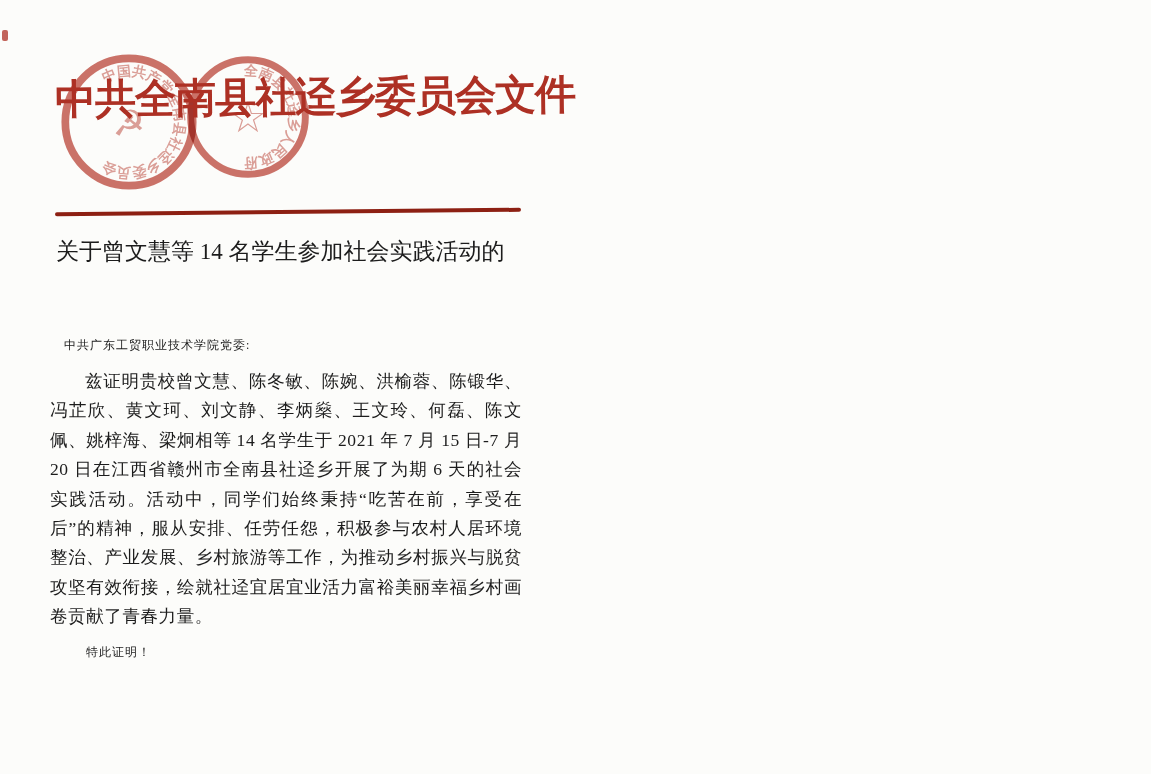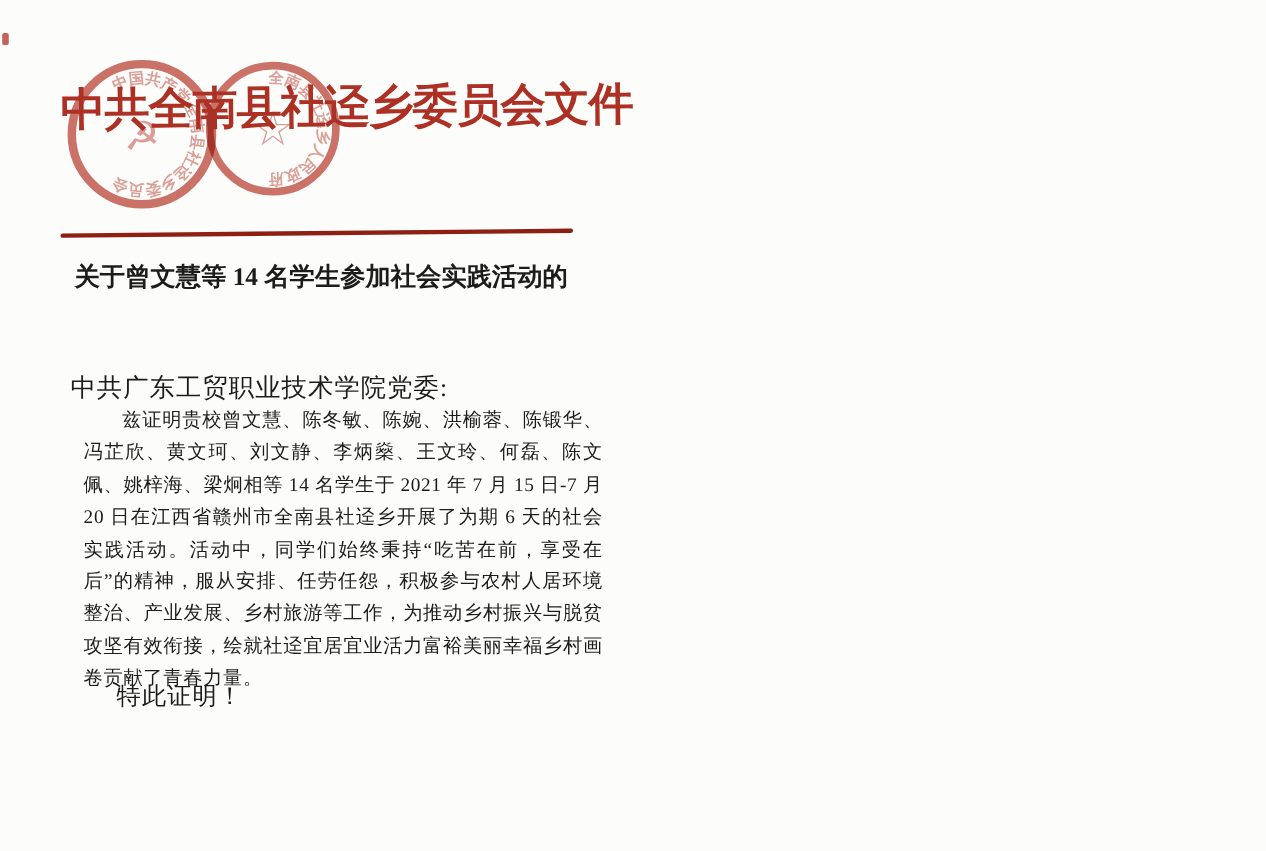--- a/index.html
+++ b/index.html
@@ -20,35 +20,35 @@
     position:absolute;left:55px;top:70px;width:482px;z-index:4;
     font-size:41px;font-weight:bold;letter-spacing:-1px;white-space:nowrap;
     transform:rotate(-0.6deg);
   }
   #header-rule{
     position:absolute;left:55px;top:210px;width:466px;height:4px;z-index:4;
     transform:rotate(-0.55deg);border-radius:2px;
   }
   #doc-title{
     position:absolute;left:56px;top:236px;width:472px;z-index:2;
-    text-align:center;font-size:23px;font-weight:bold;line-height:31px;
+    text-align:left;font-size:23px;font-weight:normal;line-height:31px;
   }
   #addressee{
     position:absolute;left:64px;top:337px;width:470px;z-index:2;
-    font-size:23px;letter-spacing:1px;
+    font-size:12px;letter-spacing:1px;
   }
   #body-par{
-    position:absolute;left:76px;top:367px;width:472px;z-index:2;
+    position:absolute;left:50px;top:367px;width:472px;z-index:2;
     font-size:17.5px;line-height:29.4px;letter-spacing:0.6px;
     text-align:justify;text-justify:inter-character;word-break:break-all;
     text-indent:2em;
   }
   #closing{
-    position:absolute;left:62px;top:618px;width:470px;z-index:2;
-    font-size:22px;letter-spacing:1px;text-indent:2em;
+    position:absolute;left:62px;top:644px;width:470px;z-index:2;
+    font-size:12px;letter-spacing:1px;text-indent:2em;
   }
   #scan-speck{position:absolute;left:2px;top:30px;width:6px;height:11px;
     background:rgba(175,50,38,.75);border-radius:2px;z-index:1;}
 </style>
 </head>
 <body>
 
 <div id="canvas">
 
   <div id="page-left" class="page">

